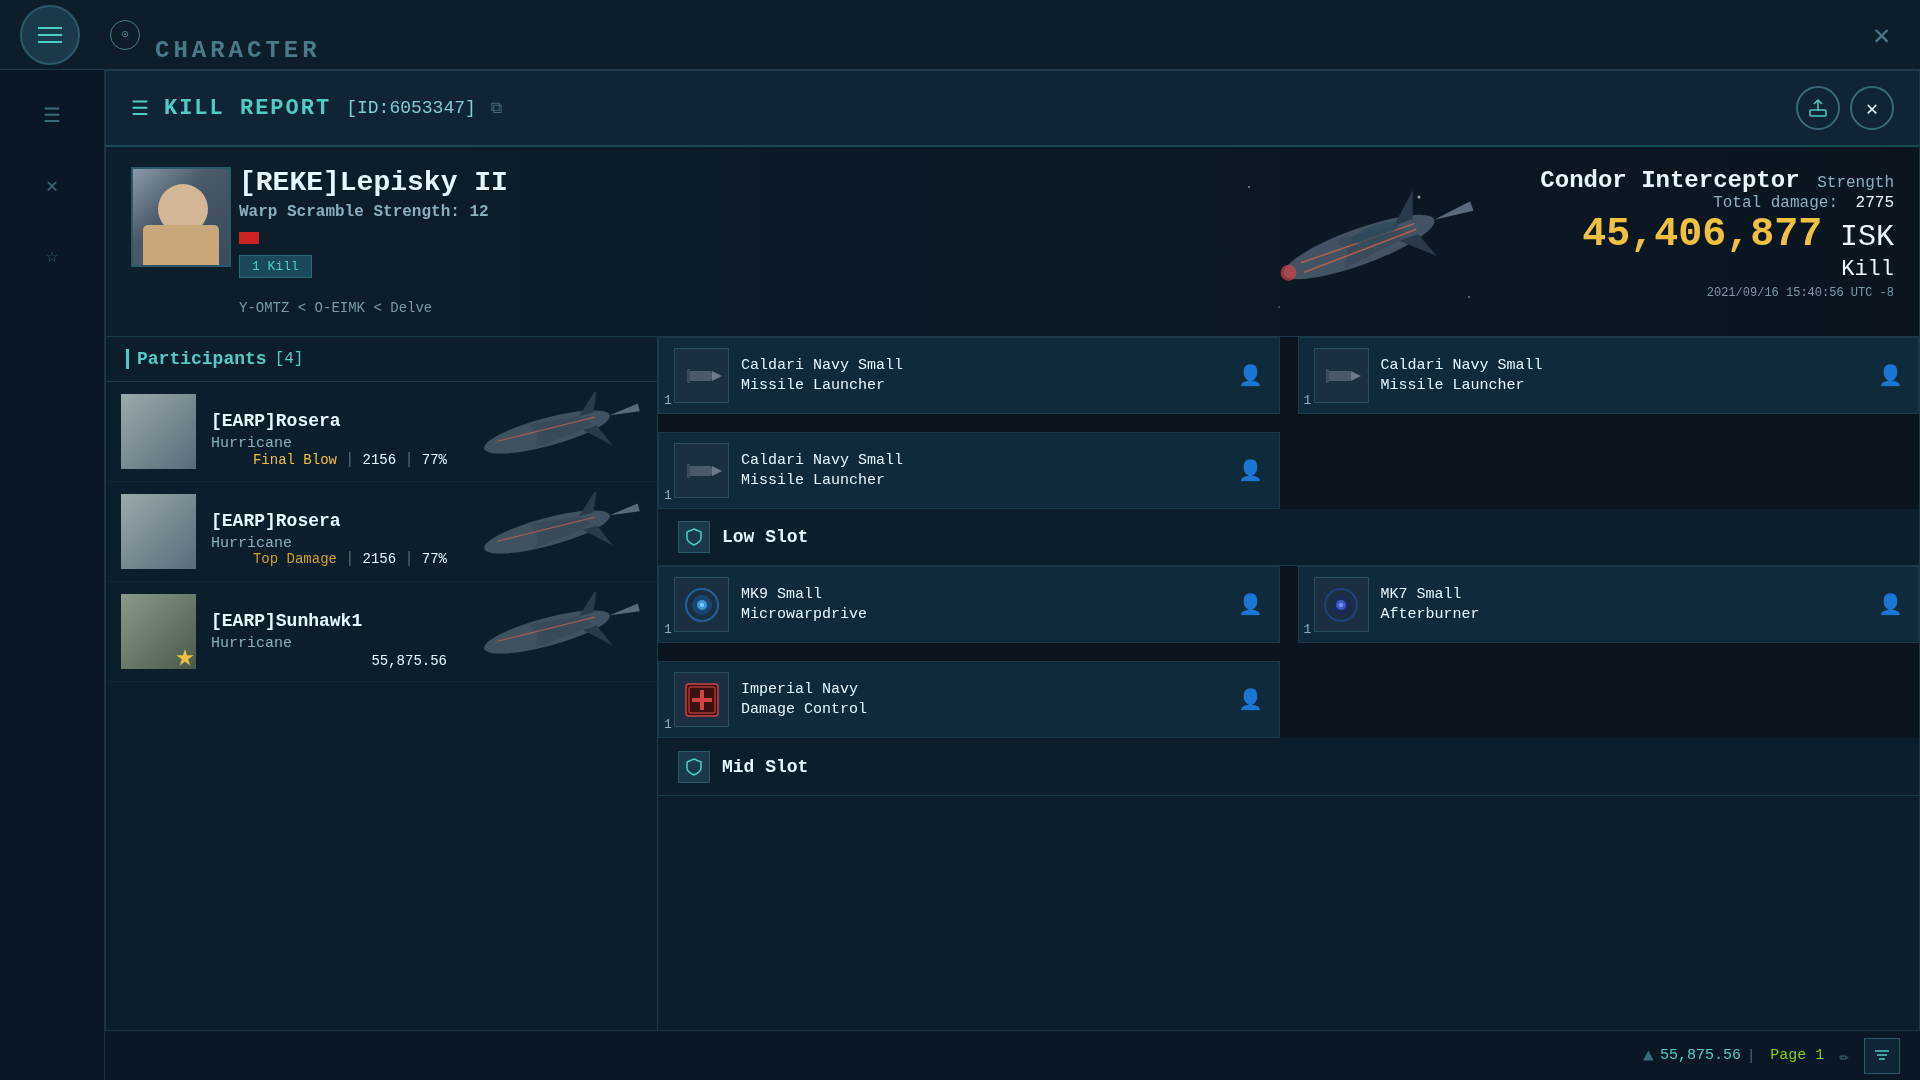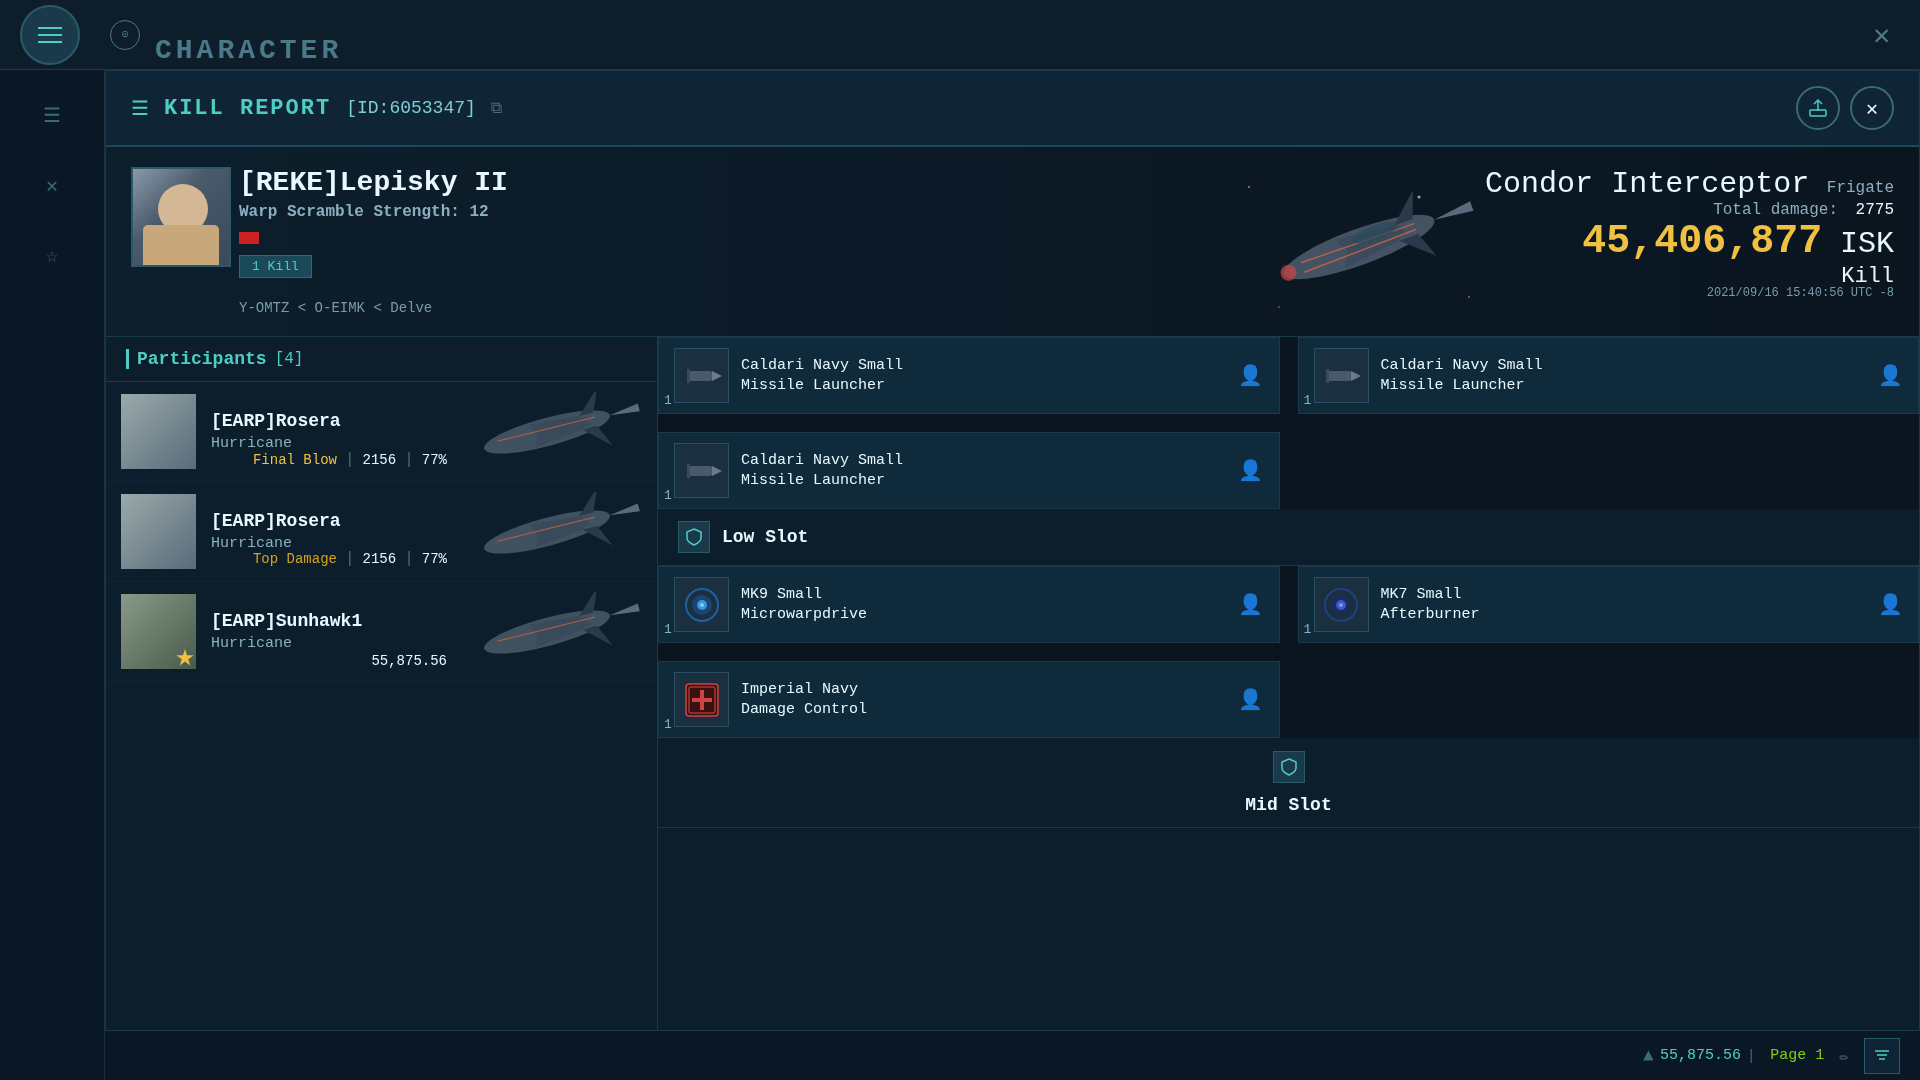--- a/index.html
+++ b/index.html
@@ -69,21 +69,21 @@
       border-radius: 50%;
       display: flex;
       align-items: center;
       justify-content: center;
       color: #4a7a8a;
       font-size: 12px;
     }
 
     .char-title {
       color: #4a7a8a;
-      font-size: 28px;
+      font-size: 24px;
       letter-spacing: 4px;
       font-weight: bold;
       margin-top: 32px;
     }
 
     .close-top {
       position: absolute;
       right: 30px;
       top: 50%;
       transform: translateY(-50%);
@@ -305,22 +305,22 @@
     
     .ship-stats {
       position: absolute;
       right: 25px;
       top: 20px;
       text-align: right;
     }
 
     .ship-class {
       color: #e8f8ff;
-      font-size: 30px;
-      font-weight: normal;
+      font-size: 24px;
+      font-weight: bold;
     }
 
     .ship-type {
       color: #8ab0c0;
       font-size: 16px;
       margin-bottom: 8px;
     }
 
     .total-damage-row {
       color: #8ab0c0;
@@ -710,21 +710,21 @@
         <circle cx="30" cy="20" r="1" fill="white" opacity="0.5"></circle>
         <circle cx="250" cy="130" r="1" fill="white" opacity="0.4"></circle>
         <circle cx="200" cy="30" r="1.5" fill="white" opacity="0.6"></circle>
         <circle cx="60" cy="140" r="1" fill="white" opacity="0.3"></circle>
       </svg>
     </div>
 
     <div class="ship-stats">
       <div>
         <span class="ship-class">Condor Interceptor</span>
-        <span class="ship-type" style="margin-left:8px;">Frigate</span>
+        <span class="ship-type" style="margin-left:8px;">Strength</span>
       </div>
       <div class="total-damage-row">
         <span>Total damage:</span>
         <span class="total-damage-value" style="margin-left:8px;">2775</span>
       </div>
       <div>
         <span class="isk-value">45,406,877</span>
         <span class="isk-label">ISK</span>
       </div>
       <div class="kill-type">Kill</div>
@@ -916,21 +916,21 @@
               <rect x="10" y="18" width="20" height="4" fill="#cc4444"></rect>
               <rect x="4" y="4" width="32" height="32" rx="3" fill="none" stroke="#cc4444" stroke-width="1.5"></rect>
             </svg>
           </div>
           <span class="equip-name">Imperial Navy<br>Damage Control</span>
           <span class="equip-count">1</span>
           <span class="equip-person-icon">👤</span>
         </div>
       </div>
 
-      <div class="slot-section-header" style="margin-top:1px;flex-direction:column;">
+      <div class="slot-section-header" style="margin-top:1px;">
         <div class="slot-icon">
           <svg width="20" height="20" viewBox="0 0 20 20">
             <path d="M10 2 L17 5 L17 11 C17 15 10 18 10 18 C10 18 3 15 3 11 L3 5 Z" fill="none" stroke="#4ecdc4" stroke-width="1.5"></path>
           </svg>
         </div>
         <span class="slot-title">Mid Slot</span>
       </div>
 
     </div>
   </div>

